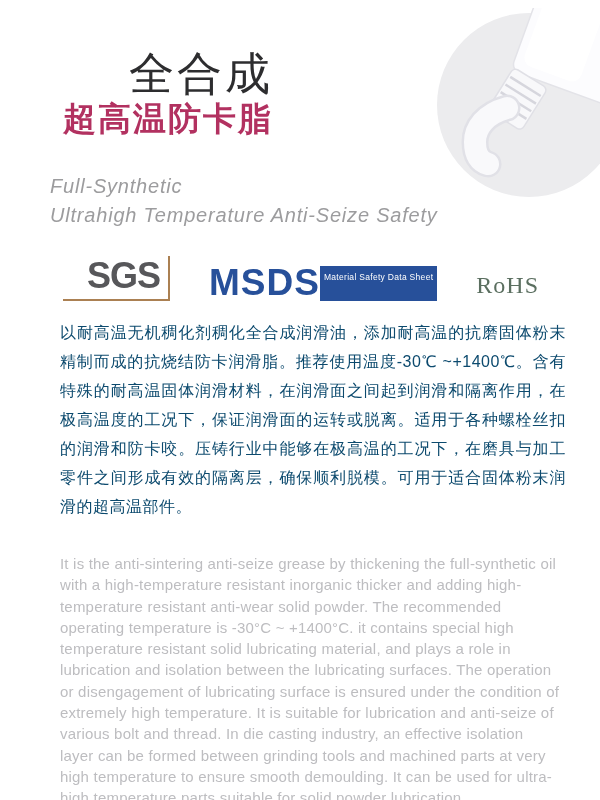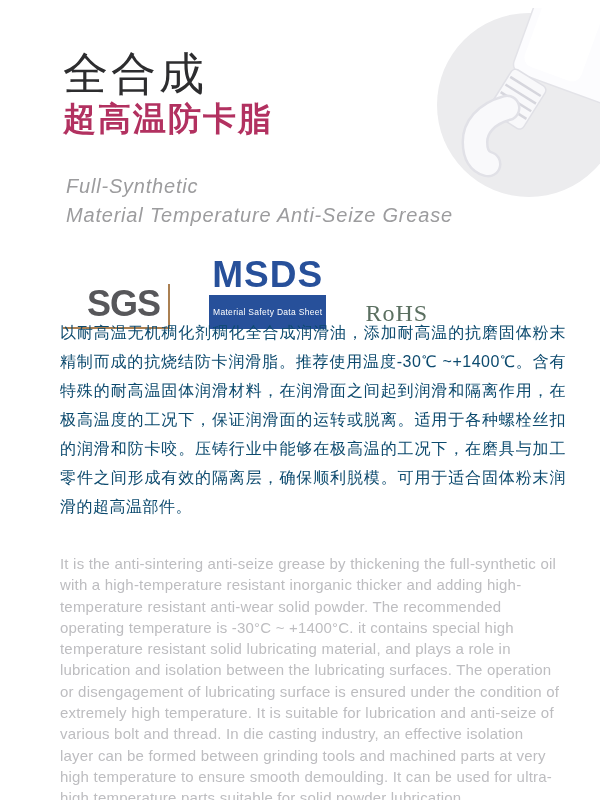--- a/index.html
+++ b/index.html
@@ -12,56 +12,56 @@
     font-family:"Liberation Sans", sans-serif;
   }
 
   
   .product-photo {
     position:absolute; top:8px; left:433px;
     width:192px; height:192px;
   }
 
   
-  .title-block { position:absolute; left:63px; top:50px; }
+  .title-block { position:absolute; left:63px; top:50px;text-align:right; }
   .title-zh-1 {
     font-size:45px; font-weight:400; color:#2d2d2f;
     letter-spacing:3px; line-height:1.08;
   }
   .title-zh-2 {
     font-size:33px; font-weight:700; color:#b23160;
     letter-spacing:2px; line-height:1.05; margin-top:3px;
   }
-  .subtitle-block { position:absolute; left:66px; top:172px; }
+  .subtitle-block { position:absolute; left:50px; top:172px; }
   .subtitle-line {
     font-style:italic; color:#9c9c9e; font-size:20px;
     line-height:29px; letter-spacing:0.8px; font-weight:400;
   }
 
   
   .logos {
     position:absolute; left:63px; top:256px;
     display:flex; align-items:flex-end; gap:39px;
   }
   .logo-sgs {
     font-weight:700; font-size:36px; color:#57575a;
     letter-spacing:-1px; line-height:1;
     padding:2px 8px 5px 24px;
     border-bottom:2px solid #ab8052;
     border-right:2px solid #ab8052;
   }
-  .logo-msds { display:flex; flex-direction:column; align-items:center; }
+  .logo-msds { display:flex; align-items:center; }
   .logo-msds-word {
     font-weight:700; font-size:37px; color:#27509a;
     letter-spacing:1px; line-height:1;
   }
   .logo-msds-strip {
     margin-top:2px; background:#27509a; color:#ffffff;
     font-size:8.5px; letter-spacing:0.3px;
-    padding:12px 4px; white-space:nowrap; align-self:stretch;
+    padding:6px 4px; white-space:nowrap; align-self:stretch;
     text-align:center;
   }
   .logo-rohs {
     font-family:"Liberation Serif", serif;
     font-size:24px; font-weight:400; color:#5b6f60;
     line-height:1; letter-spacing:1px; padding-bottom:4px;
   }
 
   
   .desc-zh {
@@ -103,21 +103,21 @@
       <path d="M 74 100 C 52 106 42 120 42 134 C 42 147 47 154 55 156" stroke="#f9f9fb" stroke-width="22" fill="none" stroke-linecap="round"></path>
     </svg>
   </div>
 
   <div class="title-block">
     <div class="title-zh-1">全合成</div>
     <div class="title-zh-2">超高温防卡脂</div>
   </div>
   <div class="subtitle-block">
     <div class="subtitle-line">Full-Synthetic</div>
-    <div class="subtitle-line">Material Temperature Anti-Seize Grease</div>
+    <div class="subtitle-line">Ultrahigh Temperature Anti-Seize Safety</div>
   </div>
 
   <div class="logos">
     <div class="logo-sgs">SGS</div>
     <div class="logo-msds">
       <div class="logo-msds-word">MSDS</div>
       <div class="logo-msds-strip">Material Safety Data Sheet</div>
     </div>
     <div class="logo-rohs">RoHS</div>
   </div>

